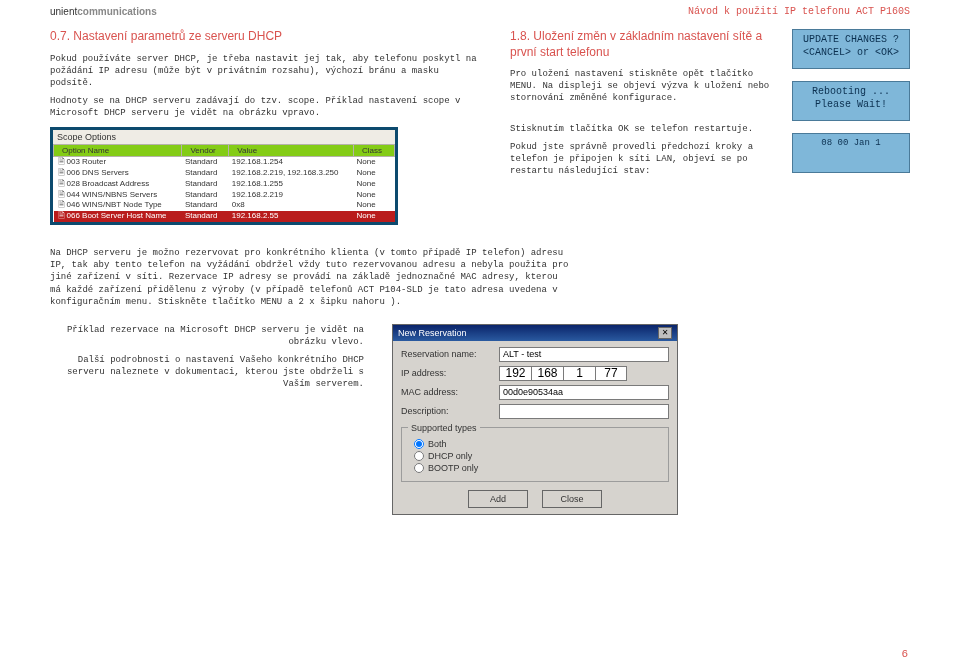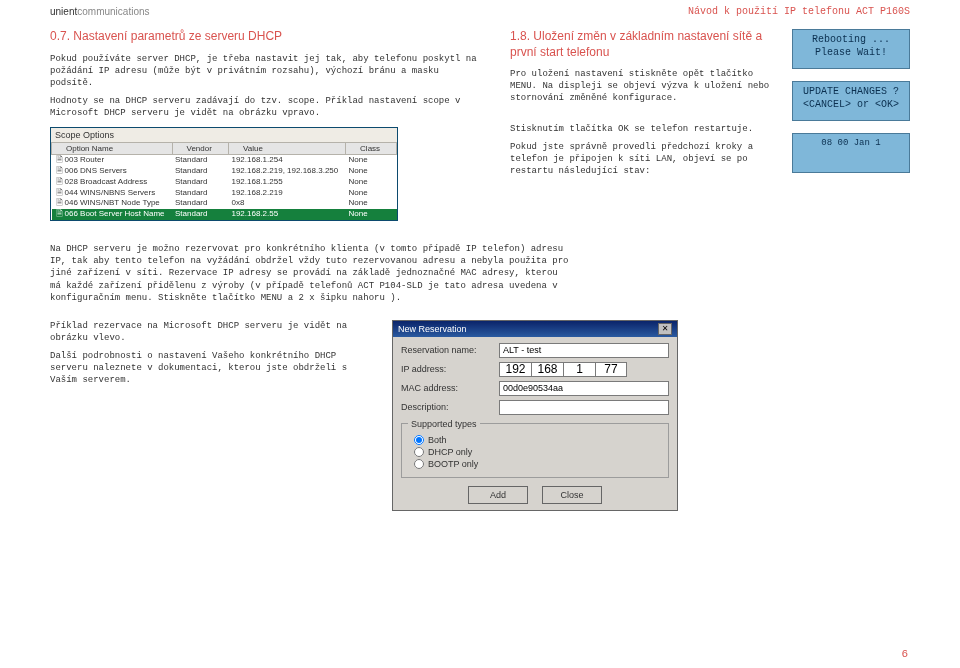--- a/index.html
+++ b/index.html
@@ -14,21 +14,21 @@
     overflow: hidden;
   }
   .header {
     display: flex;
     justify-content: space-between;
     padding: 6px 50px 4px 50px;
     border-bottom: 0 solid transparent;
   }
   .brand { font-size: 10px; color: #666; }
   .brand .b1 { color: #333; }
-  .brand .b2 { color: #888; font-weight: normal; }
+  .brand .b2 { color: #888; font-weight: bold; }
   .doc-title { font-size: 10px; color: #d9534f; font-family: "Courier New", monospace; }
   .page {
     padding: 8px 50px 0 50px;
   }
   .cols { display: flex; gap: 30px; }
   .colL { width: 430px; }
   .colR { flex: 1; display: flex; gap: 14px; }
   .colR-text { flex: 1; }
   .h-red {
     color: #d9534f;
@@ -40,48 +40,48 @@
   .mono, p.mono {
     font-family: "Courier New", monospace;
     font-size: 9px;
     line-height: 1.35;
     color: #333;
   }
   p.mono { margin-bottom: 6px; }
 
   .scope-panel {
     margin-top: 8px;
-    border: 1px solid #0c4a6e;
+    border: 3px solid #0c4a6e;
     width: 348px;
     background: #efece5;
     font-size: 9px;
   }
   .scope-panel .title {
     padding: 2px 4px;
     background: #efece5;
   }
   .scope-panel table {
     width: 100%;
     border-collapse: collapse;
     background: #fff;
     font-size: 8px;
   }
   .scope-panel th {
     text-align: left;
-    background: #e5e5e5;
+    background: #84cc16;
     border: 1px solid #b5b2aa;
-    padding: 1px 14px;
+    padding: 1px 8px;
     font-weight: normal;
   }
   .scope-panel td {
     padding: 0 3px;
     line-height: 1.35;
     white-space: nowrap;
   }
-  .scope-panel .sel td { background: #15803d; color: #fff; }
+  .scope-panel .sel td { background: #b91c1c; color: #fff; }
   .gicon { display:inline-block; width:10px; text-align:center; font-size:8px; }
 
   .lcd {
     width: 118px;
     height: 40px;
     background: #7fb7d9;
     border: 1px solid #4a7a99;
     color: #0b3050;
     font-family: "Courier New", monospace;
     font-size: 10px;
@@ -98,21 +98,21 @@
   .full-block {
     width: 520px;
     margin-top: 22px;
   }
 
   .row2 {
     display: flex;
     gap: 28px;
     margin-top: 16px;
   }
-  .row2 .left2 { width: 314px; }
+  .row2 .left2 { width: 314px; text-align: right; }
   .row2 .right2 { flex:1; }
 
   
   .nr-dialog {
     width: 286px;
     background: #d6d3ce;
     border: 1px solid #666;
     font-family: Tahoma, Arial, sans-serif;
     font-size: 9px;
   }
@@ -234,24 +234,24 @@
     </div>
 
     <div class="colR">
       <div class="colR-text">
         <div class="h-red">1.8. Uložení změn v základním nastavení sítě a první start telefonu</div>
         <p class="mono">Pro uložení nastavení stiskněte opět tlačítko MENU. Na displeji se objeví výzva k uložení nebo stornování změněné konfigurace.</p>
         <p class="mono" style="margin-top:18px">Stisknutím tlačítka OK se telefon restartuje.</p>
         <p class="mono">Pokud jste správně provedli předchozí kroky a telefon je připojen k síti LAN, objeví se po restartu následující stav:</p>
       </div>
       <div class="lcd-stack">
+        <div class="lcd">UPDATE CHANGES ?
+&lt;CANCEL&gt; or &lt;OK&gt;</div>
         <div class="lcd">Rebooting ...
 Please Wait!</div>
-        <div class="lcd">UPDATE CHANGES ?
-&lt;CANCEL&gt; or &lt;OK&gt;</div>
         <div class="lcd small">08 00   Jan  1</div>
       </div>
     </div>
   </div>
 
   <div class="full-block">
     <p class="mono">Na DHCP serveru je možno rezervovat pro konkrétního klienta (v tomto případě IP telefon) adresu IP, tak aby tento telefon na vyžádání obdržel vždy tuto rezervovanou adresu a nebyla použita pro jiné zařízení v síti. Rezervace IP adresy se provádí na základě jednoznačné MAC adresy, kterou má každé zařízení přidělenu z výroby (v případě telefonů ACT P104-SLD je tato adresa uvedena v konfiguračním menu. Stiskněte tlačítko MENU a 2 x šipku nahoru ).</p>
   </div>
 
   <div class="row2">

